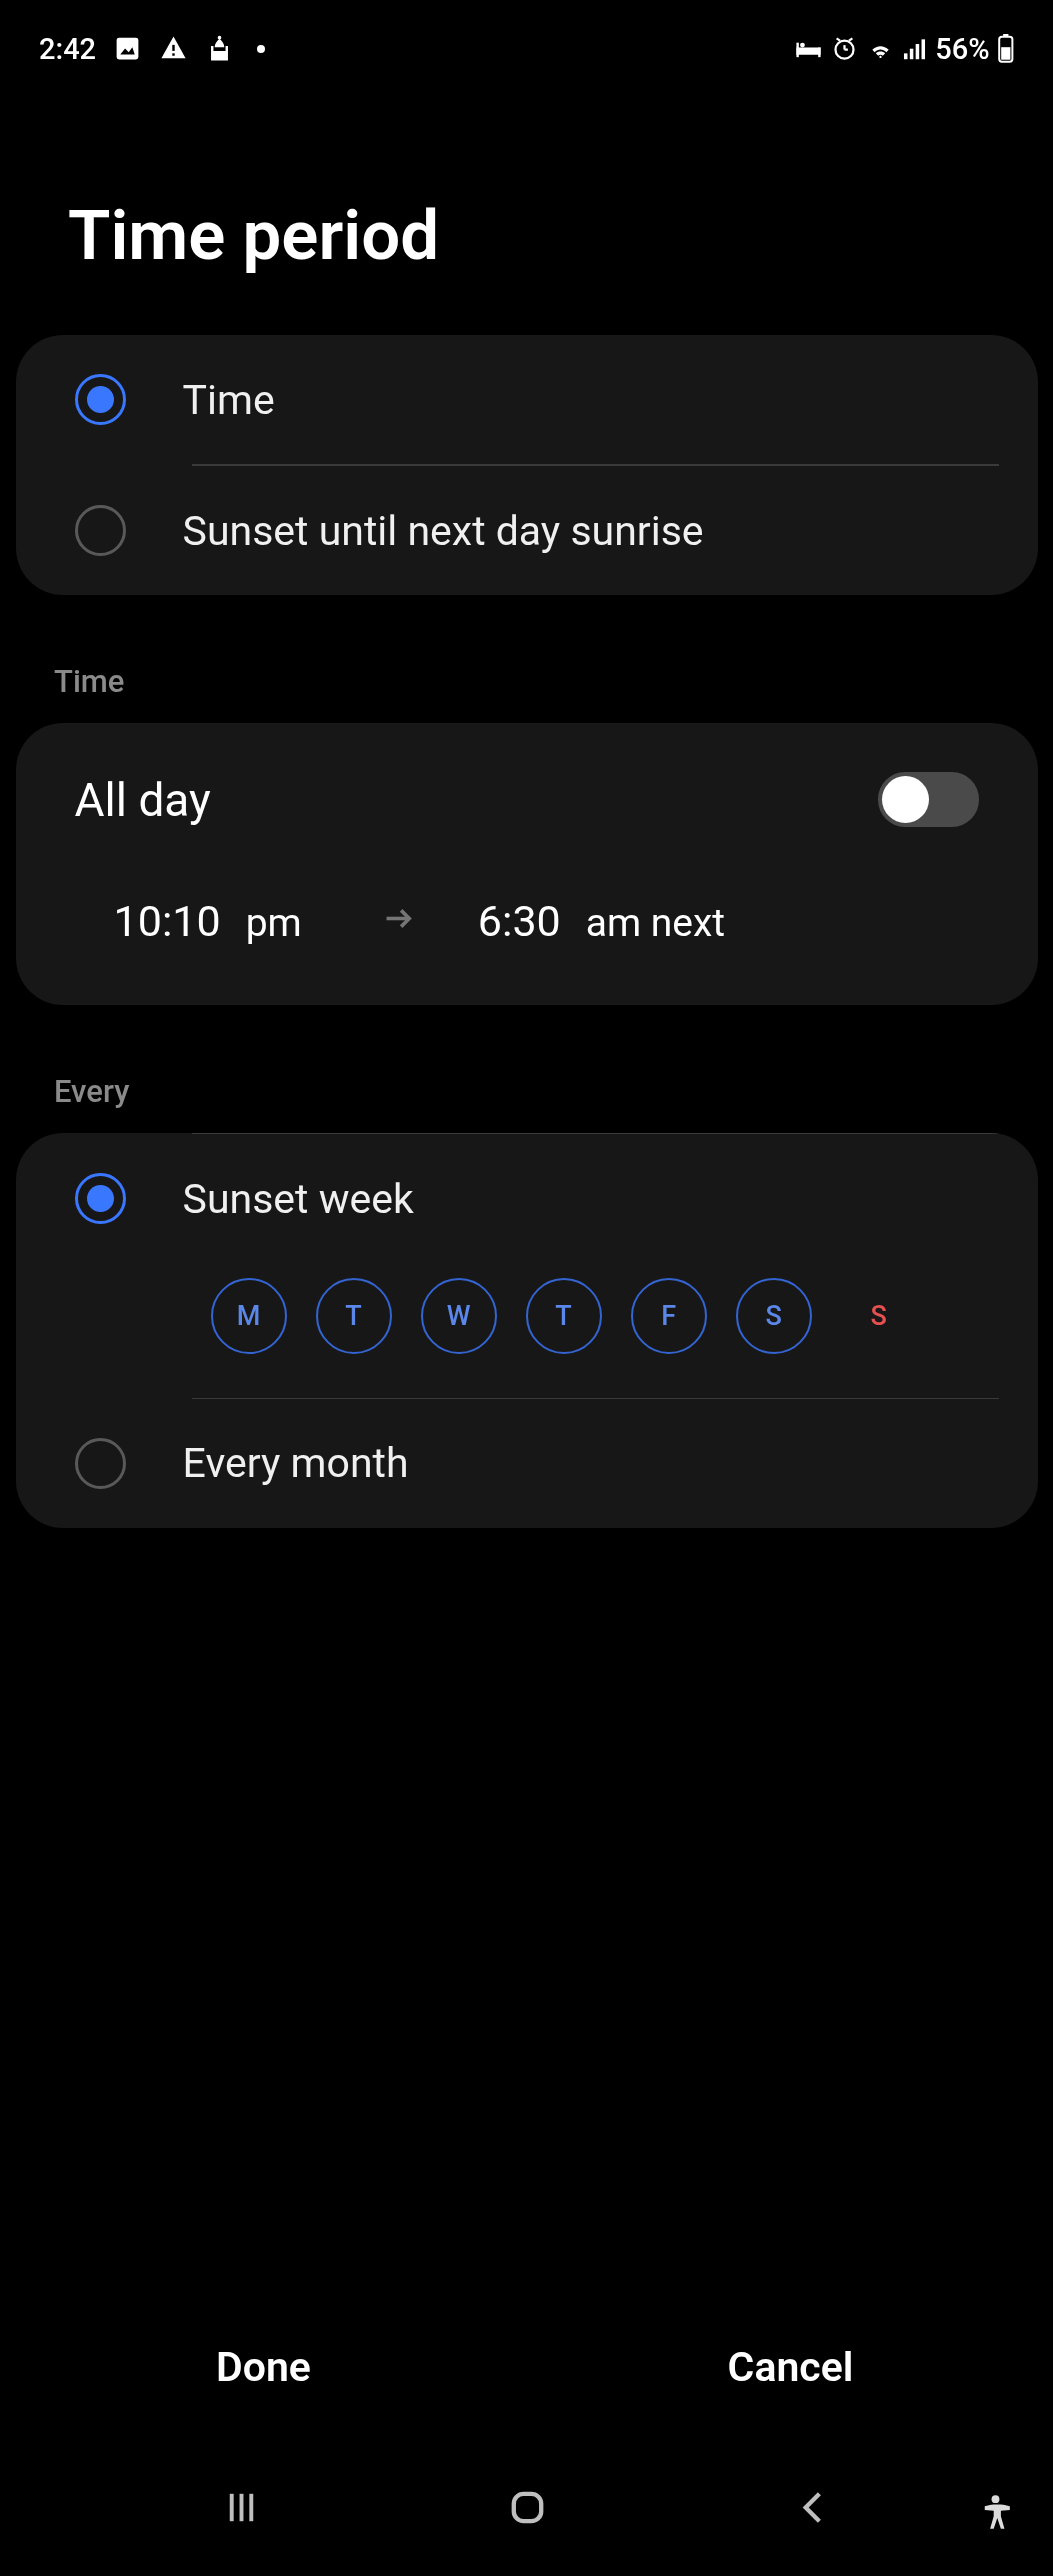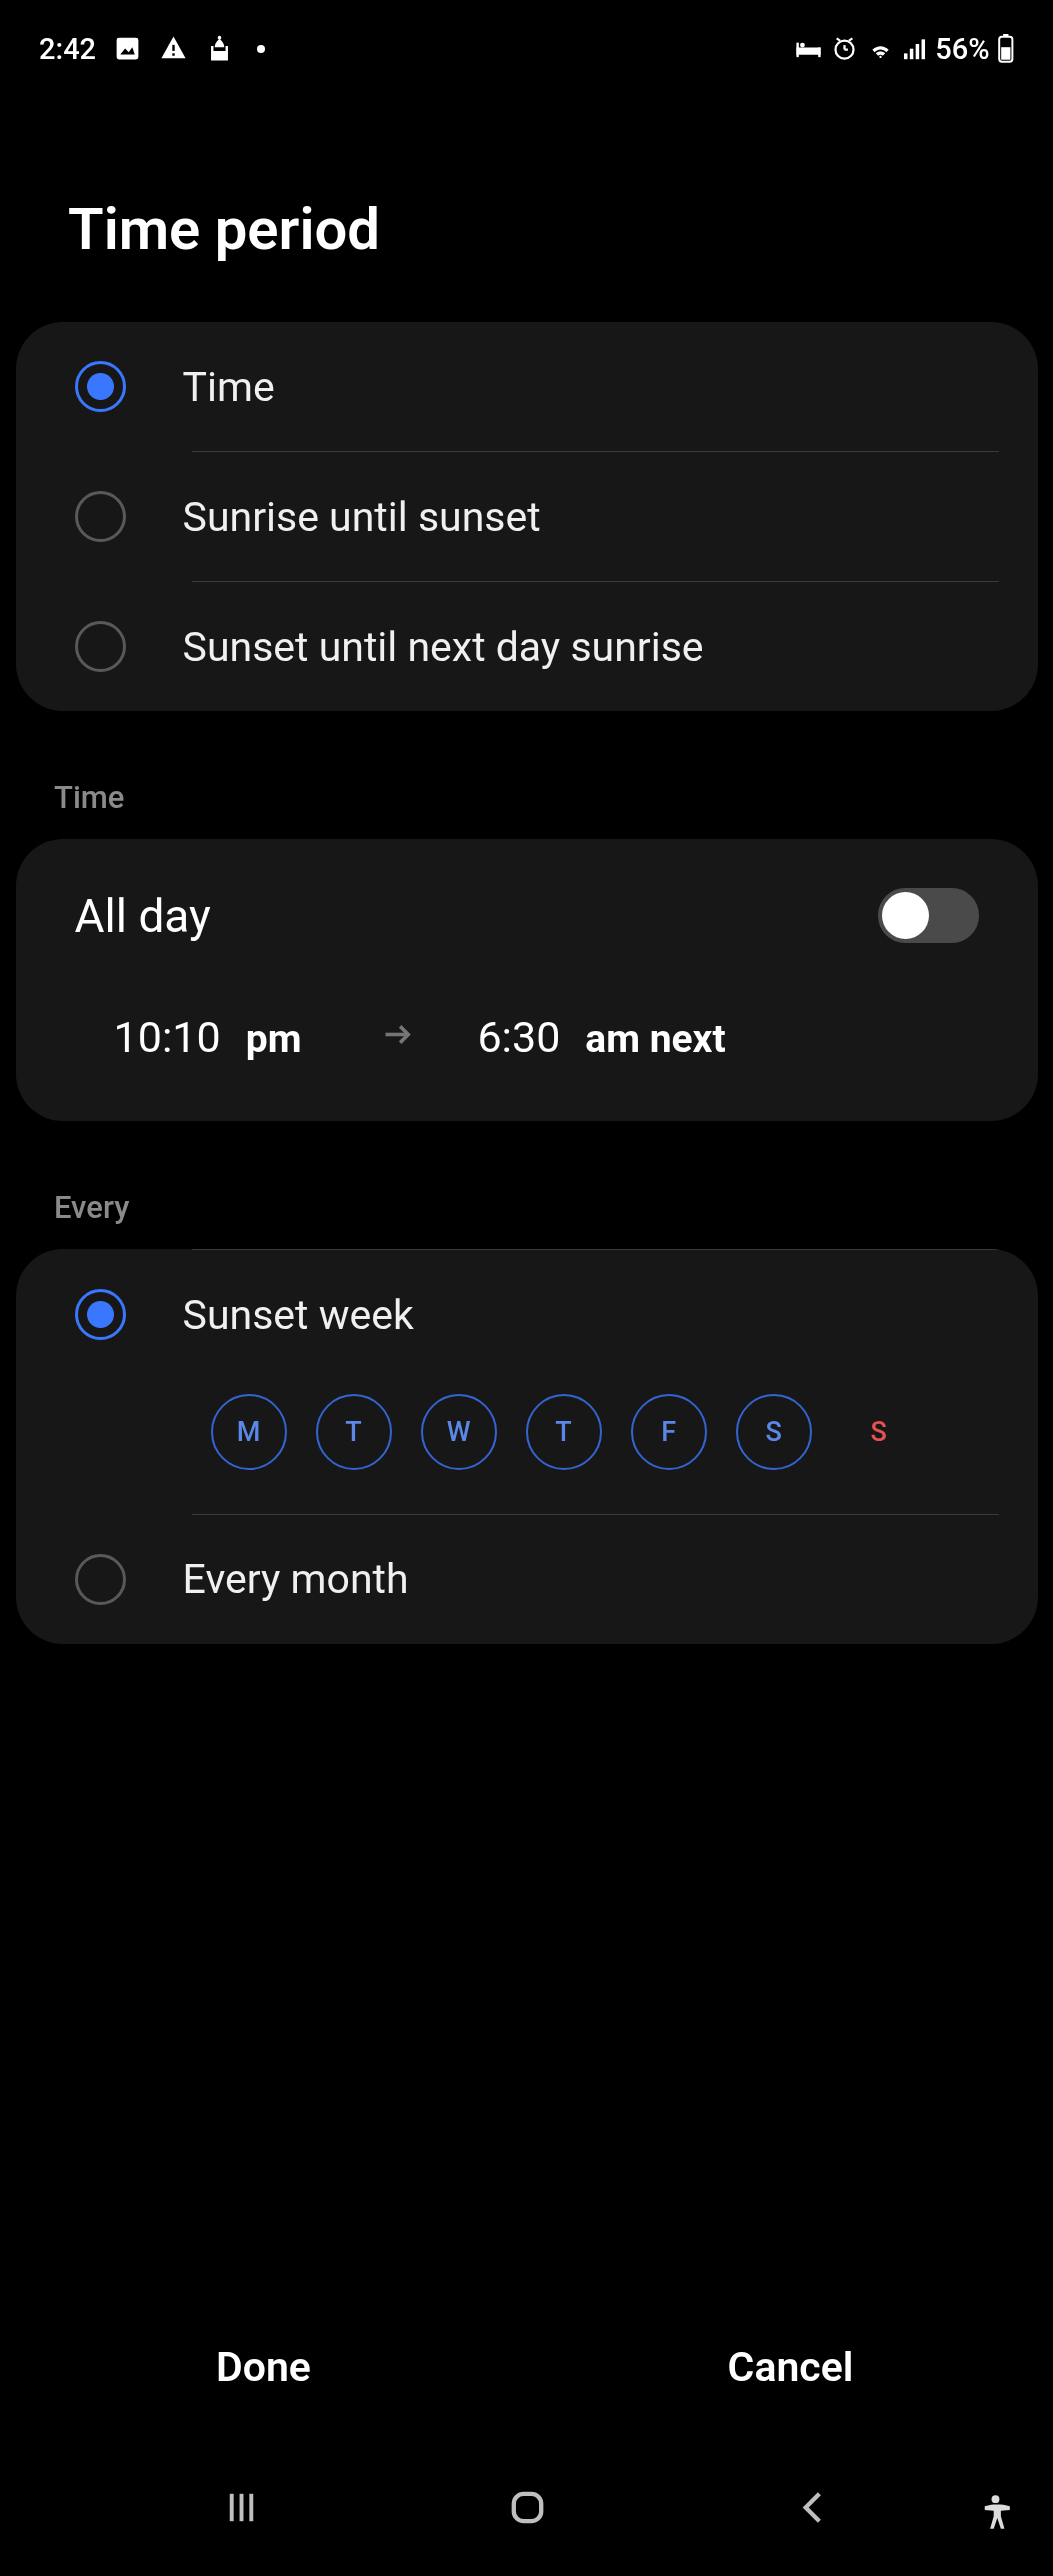--- a/index.html
+++ b/index.html
@@ -23,21 +23,21 @@
       font-size: 29px;
       font-weight: 500;
     }
     .status-left { display: flex; align-items: center; gap: 17px; }
     .status-right { display: flex; align-items: center; gap: 7.8px; }
     .status-icon { display: inline-flex; align-items: center; }
     .status-dot { width: 7.8px; height: 7.8px; background: #fff; border-radius: 50%; margin-left: 5.9px; }
 
     
     .page-title {
-      font-size: 58px;
+      font-size: 69px;
       font-weight: 600;
       padding: 107px 68px 59px 68px;
     }
 
     
     .card {
       background: #171717;
       border-radius: 47px;
       margin: 0 15.6px 39px 15.6px;
       overflow: hidden;
@@ -127,21 +127,21 @@
       display: flex;
       align-items: baseline;
       gap: 25px;
     }
     .time-value {
       font-size: 43px;
       font-weight: 400;
     }
     .time-suffix {
       font-size: 39px;
-      font-weight: 700;
+      font-weight: 400;
     }
     .arrow-icon {
       margin: 0 59px 0 78px;
       color: #757575;
     }
 
     
     .days-row {
       display: flex;
       align-items: center;
@@ -283,24 +283,20 @@
 <div class="page-title">Time period</div>
 
 <div class="card">
   <div class="radio-row">
     <div class="radio-outer selected">
         <div class="radio-inner"></div>
       </div>
     <div class="radio-label">Time</div>
   </div>
   <div class="divider"></div>
-  <div class="radio-row">
-    <div class="radio-outer"></div>
-    <div class="radio-label">Sunrise until sunset</div>
-  </div>
   <div class="divider"></div>
   <div class="radio-row">
     <div class="radio-outer"></div>
     <div class="radio-label">Sunset until next day sunrise</div>
   </div>
 </div>
 
 <div class="section-label">Time</div>
 <div class="card">
   <div class="allday-row">

